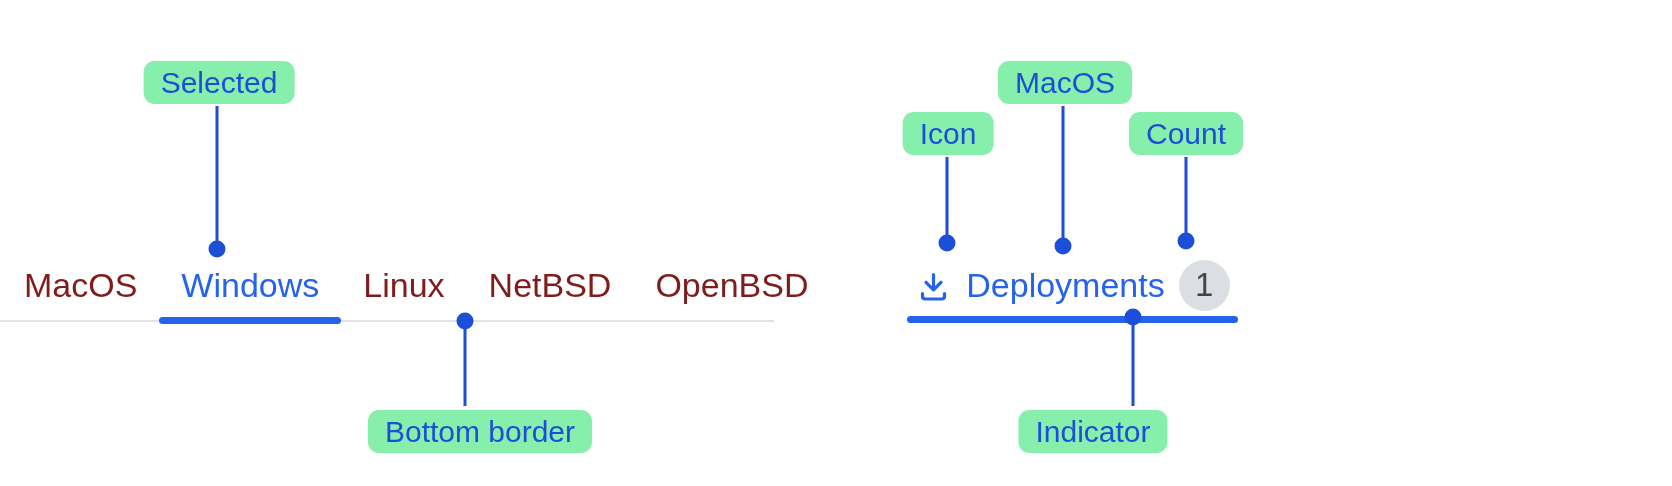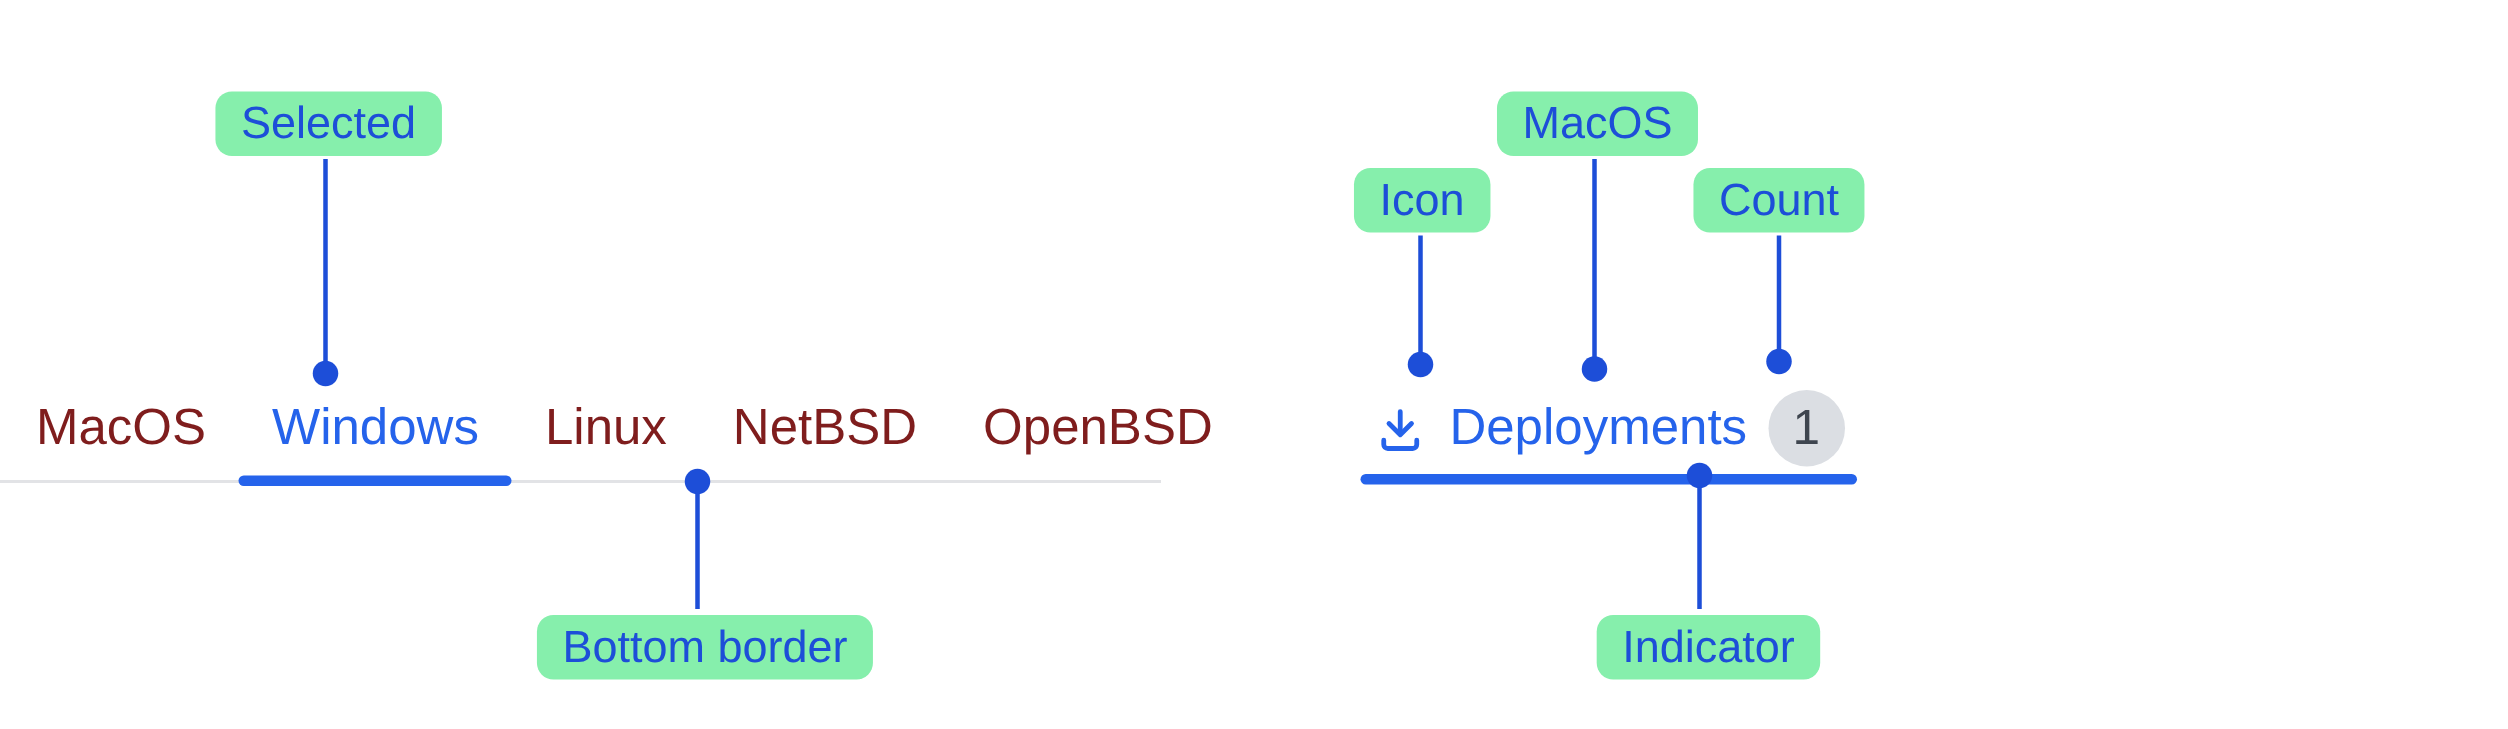--- a/index.html
+++ b/index.html
@@ -76,37 +76,37 @@
     transform:translate(-50%,-50%);
   }
 
   
   .ann-selected-pill   { left:219px;  top:61px; }
   .ann-selected-line   { left:217px;  top:106px; height:138px; }
   .ann-selected-dot    { left:217px;  top:249px; }
 
   .ann-bottom-dot      { left:465px;  top:321px; }
   .ann-bottom-line     { left:465px;  top:329px; height:77px; }
-  .ann-bottom-pill     { left:470px;  top:410px; }
+  .ann-bottom-pill     { left:480px;  top:410px; }
 
   .ann-icon-pill       { left:948px;  top:112px;border-radius:11px; }
   .ann-icon-line       { left:947px;  top:157px; height:80px; }
   .ann-icon-dot        { left:947px;  top:243px; }
 
   .ann-text-pill       { left:1065px; top:61px; }
   .ann-text-line       { left:1063px; top:106px; height:134px; }
   .ann-text-dot        { left:1063px; top:246px; }
 
   .ann-count-pill      { left:1186px; top:112px; }
   .ann-count-line      { left:1186px; top:157px; height:78px; }
   .ann-count-dot       { left:1186px; top:241px; }
 
   .ann-indicator-dot   { left:1133px; top:317px; }
   .ann-indicator-line  { left:1133px; top:325px; height:81px; }
-  .ann-indicator-pill  { left:1139px; top:410px; }
+  .ann-indicator-pill  { left:1093px; top:410px; }
 </style>
 </head>
 <body>
 
 <div class="canvas">
 
   <div class="tabbar">
     <div class="tab">
       <span>MacOS</span>
     </div>

